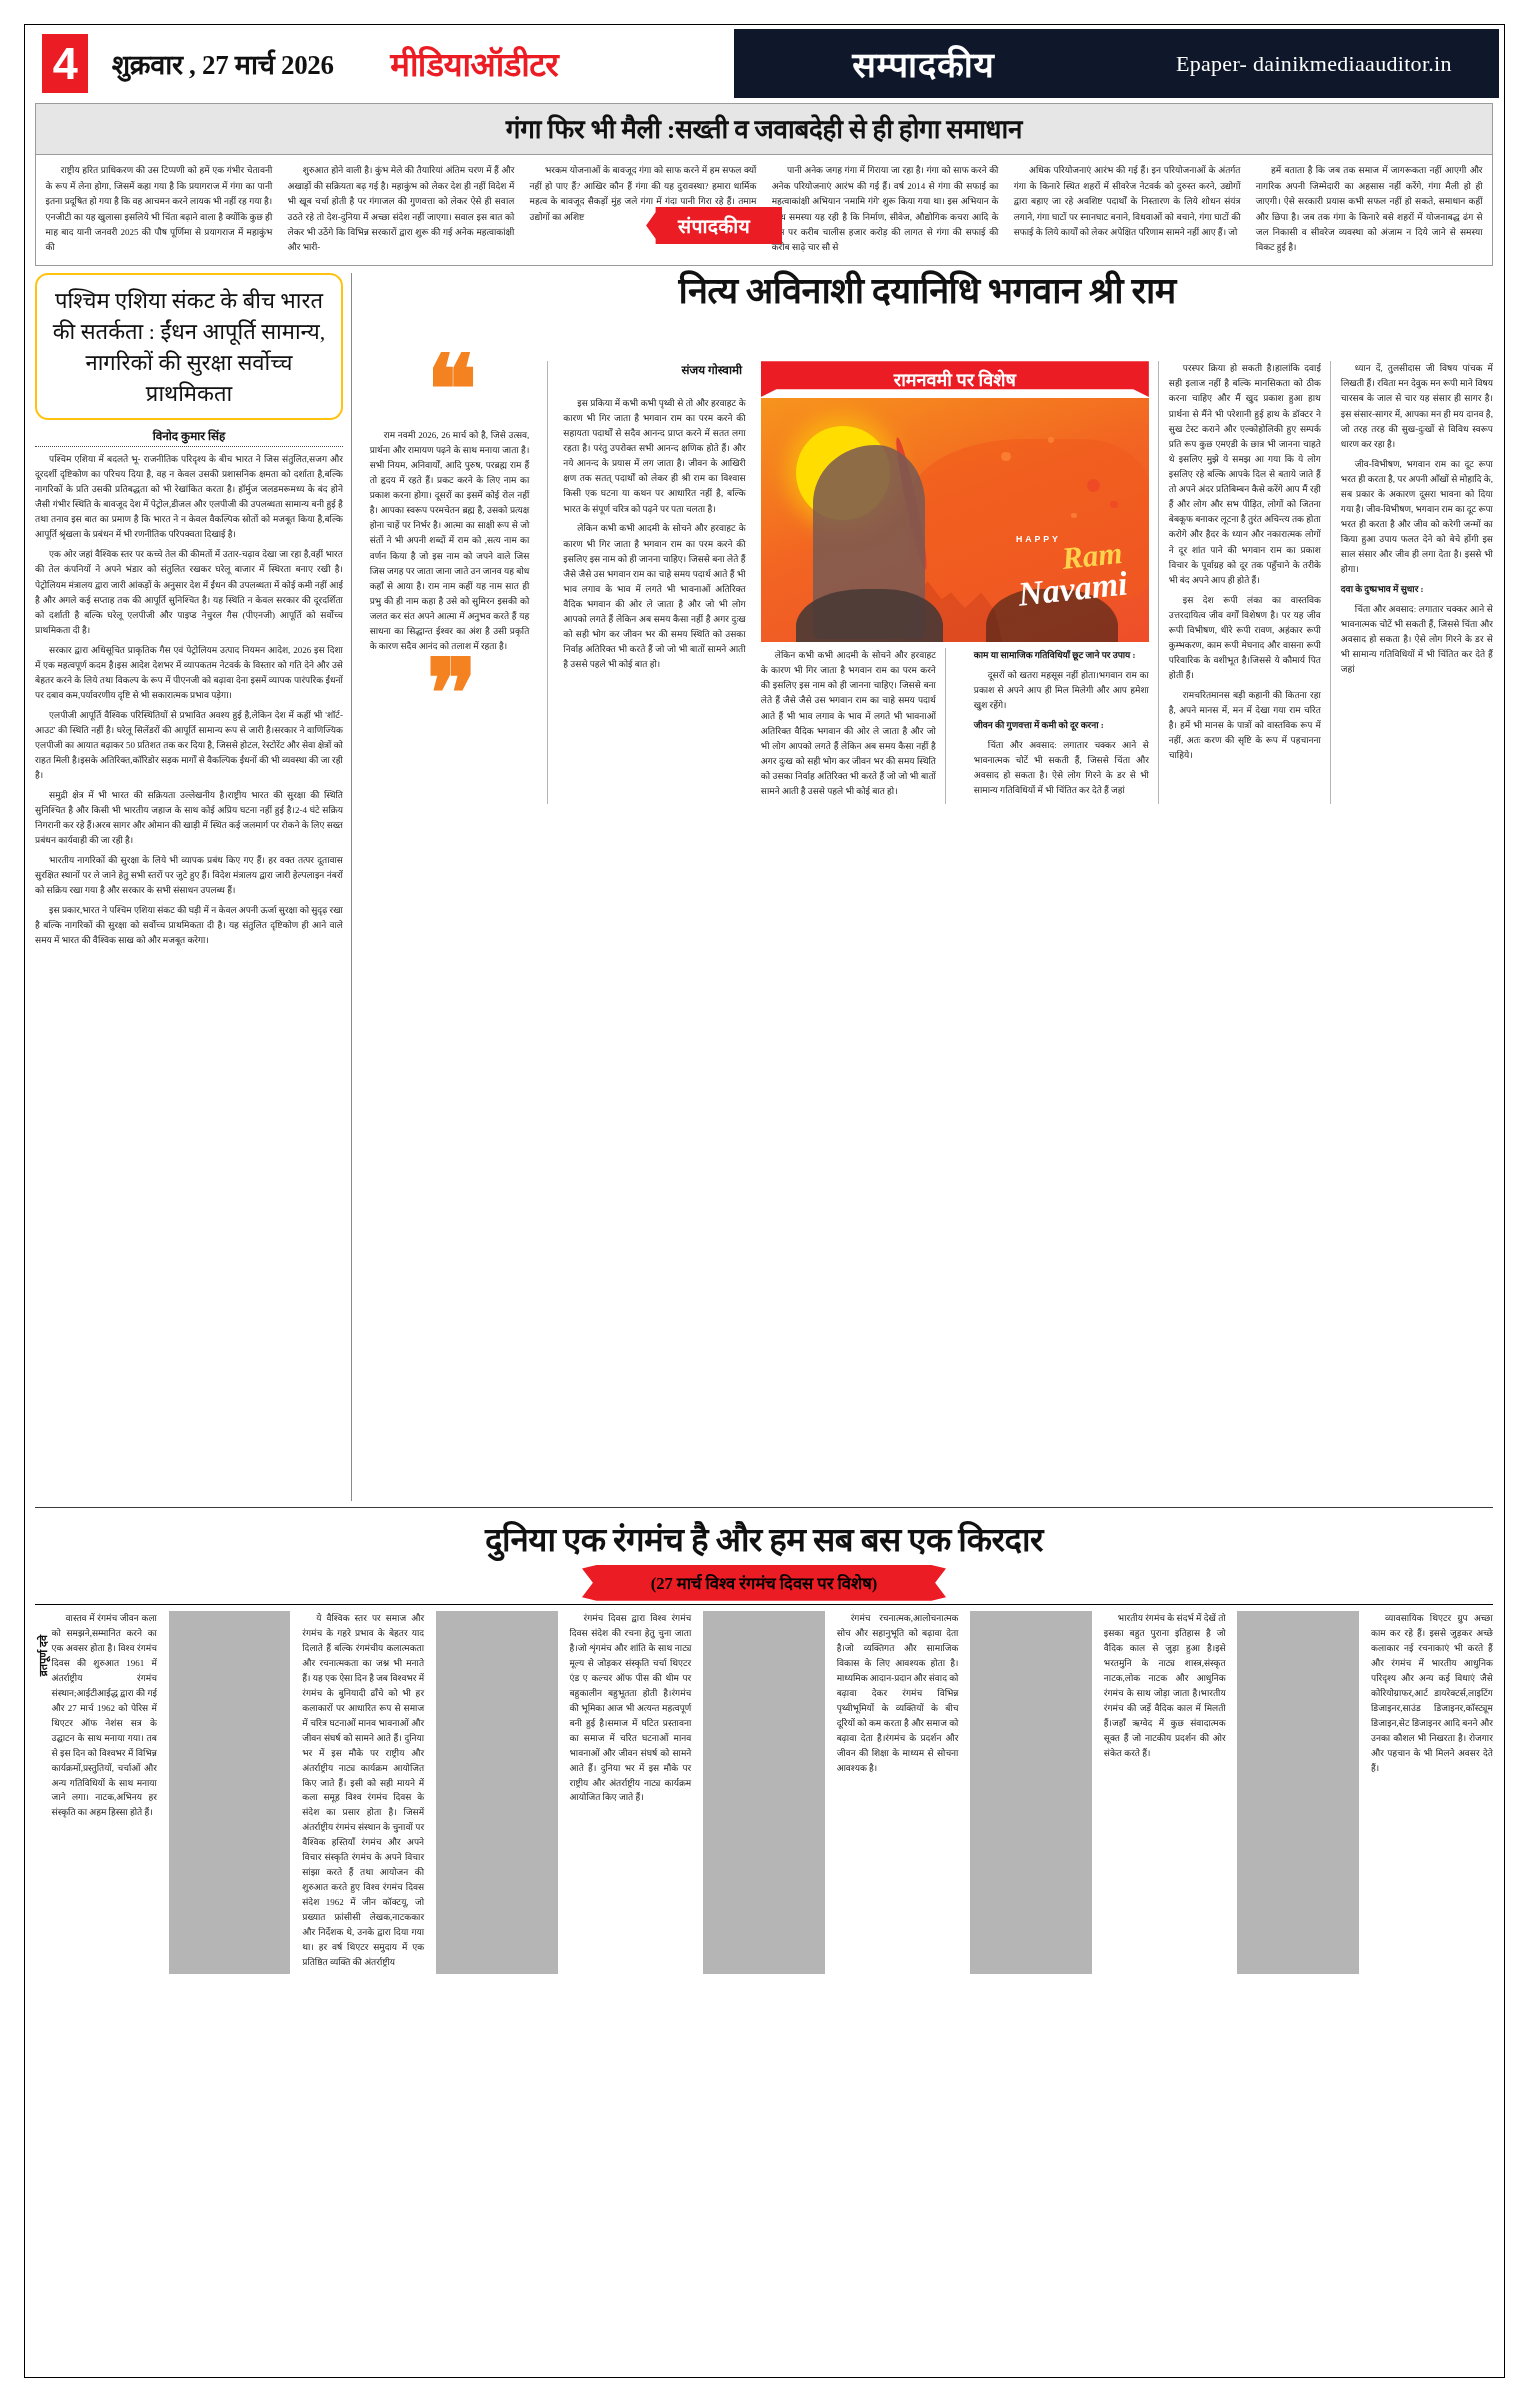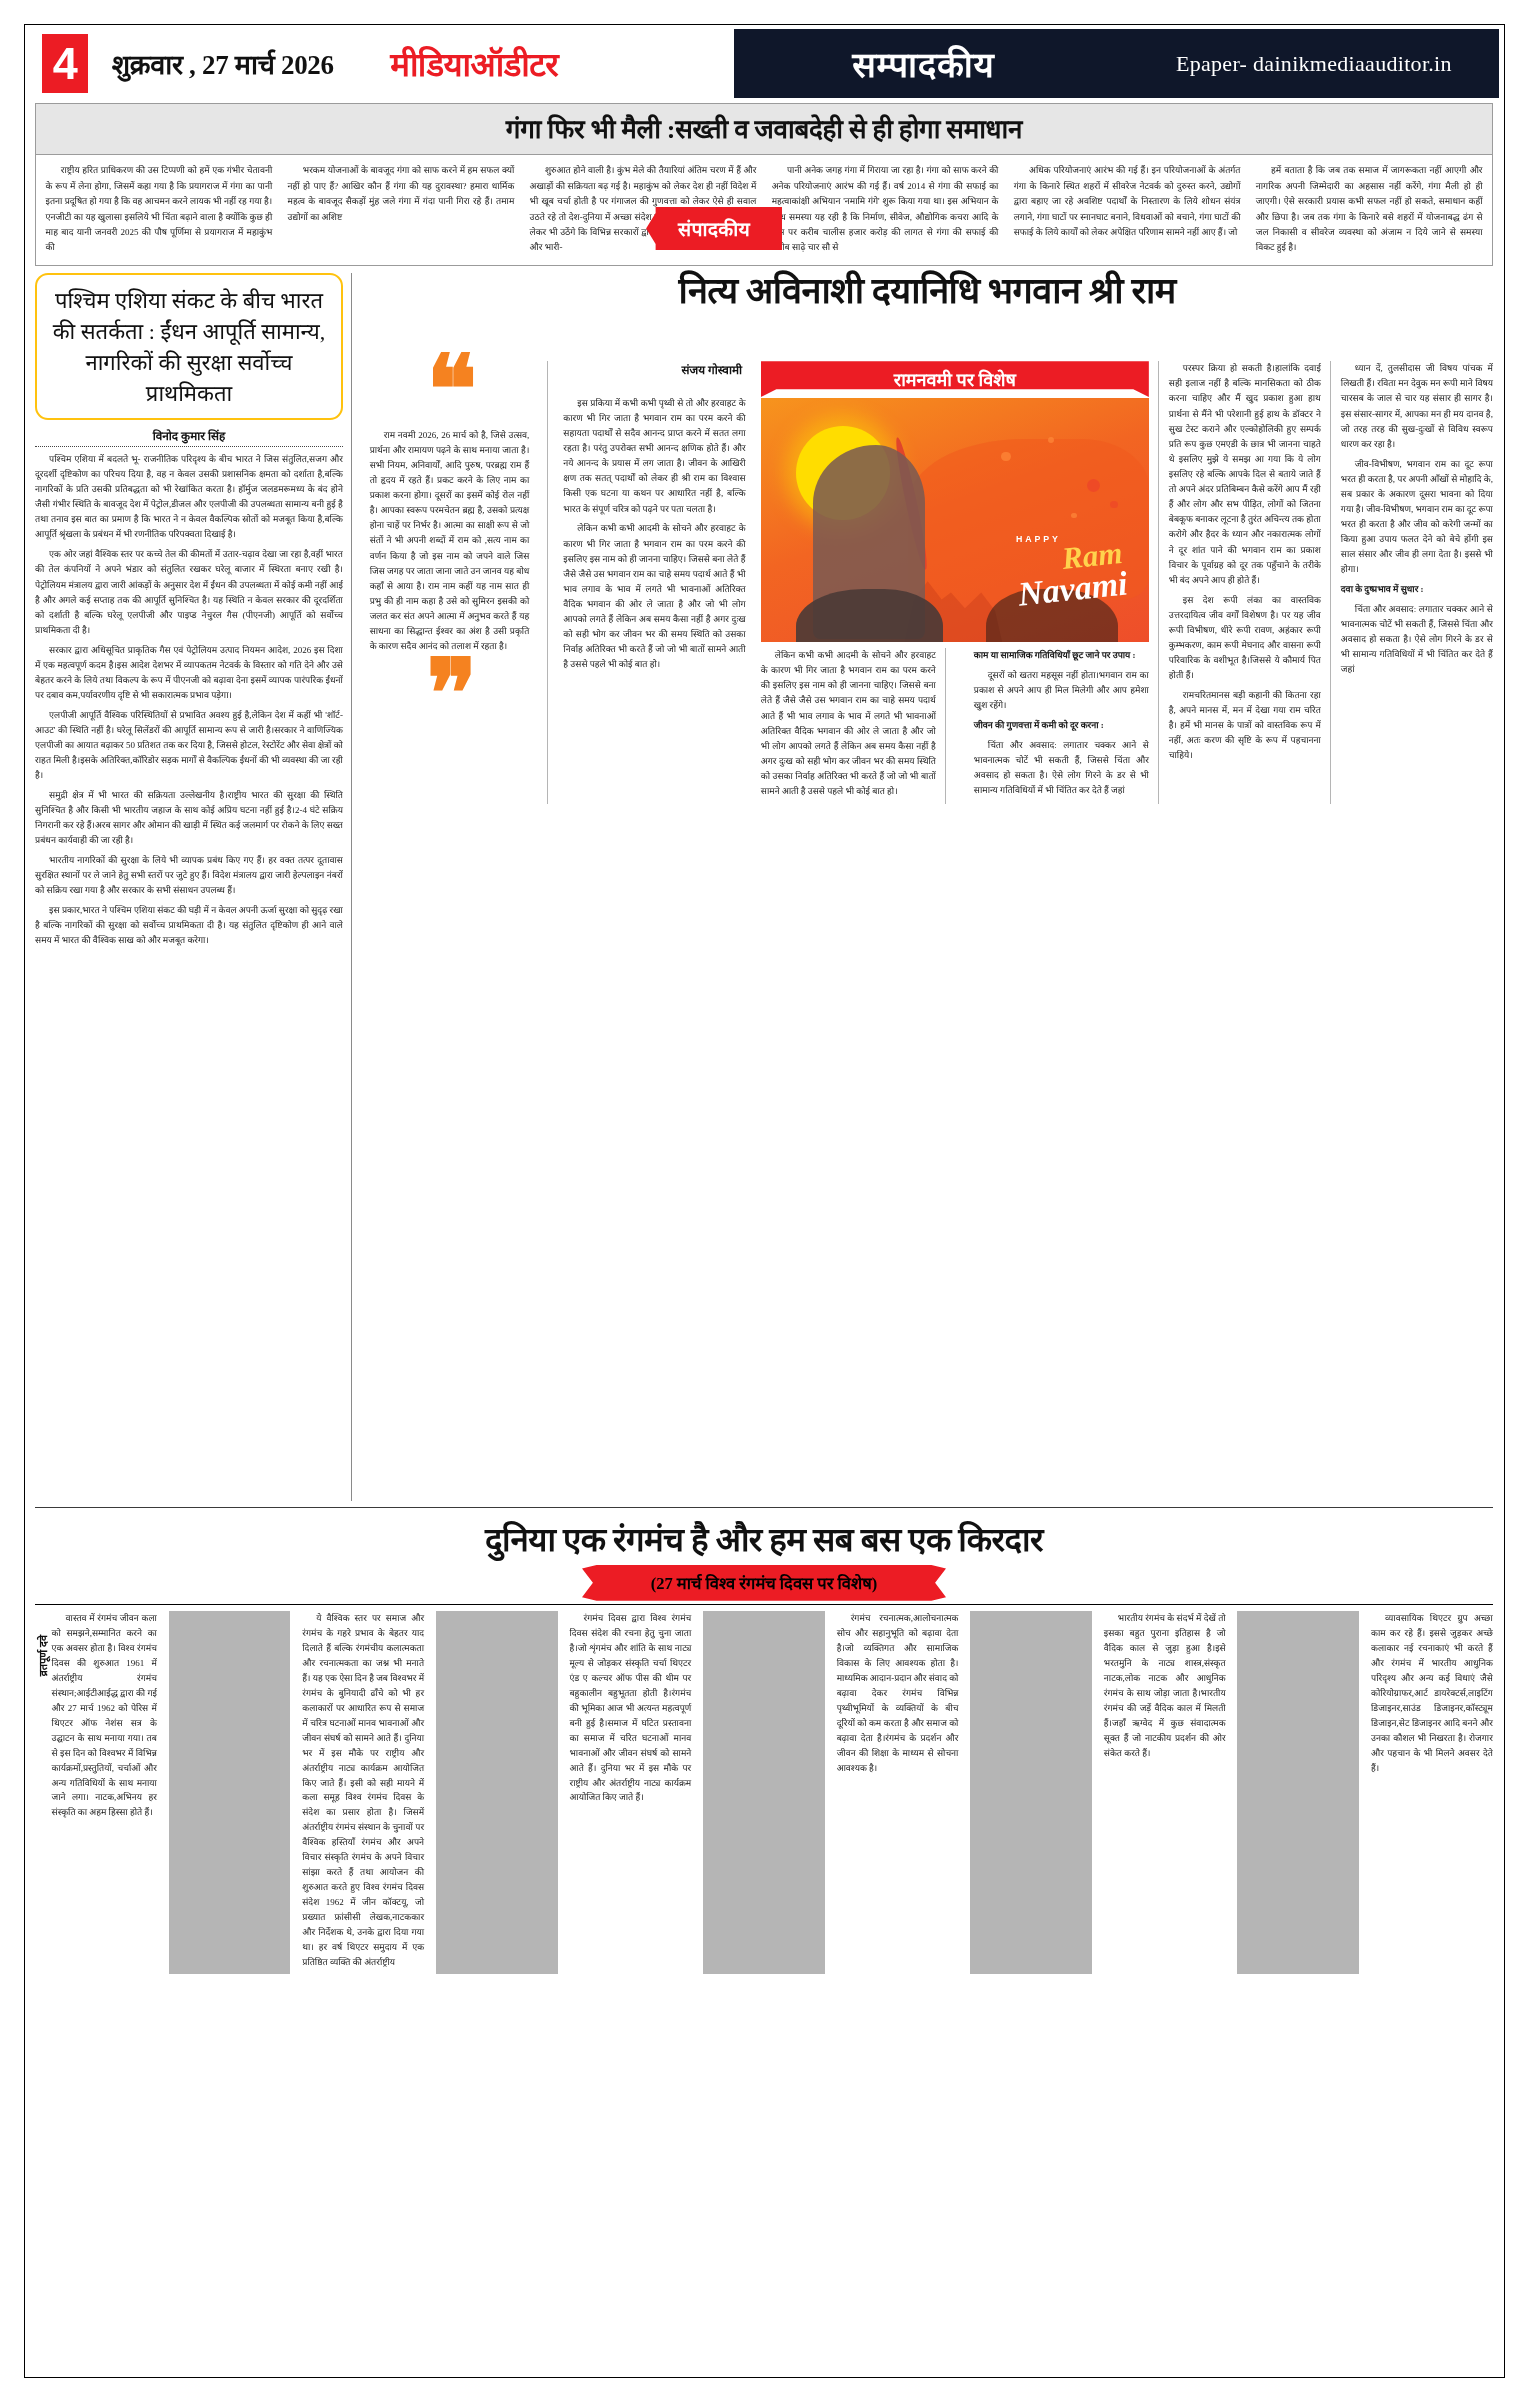--- a/index.html
+++ b/index.html
@@ -125,21 +125,21 @@
     text-align: justify;
     color: #1a1a1a;
     hyphens: auto;
   }
   .edit-col p { margin: 0 0 3.5px 0; text-indent: 15.3px; }
   .sampadkiya-badge {
     position: absolute;
     left: 610px;
     top: 52px;
     width: 136px;
-    height: 43px;
+    height: 37px;
     background: #ec1c24;
     color: #fff;
     font-size: 19.4px;
     font-weight: bold;
     display: flex;
     align-items: center;
     justify-content: center;
     clip-path: polygon(0% 50%, 7% 14%, 7% 0%, 100% 0%, 100% 100%, 7% 100%, 7% 86%);
     z-index: 4;
     letter-spacing: 0.3px;
@@ -415,24 +415,24 @@
     <div class="edit-block">
       <div class="edit-head">
         <h1>गंगा फिर भी मैली :सख्ती व जवाबदेही से ही होगा समाधान</h1>
       </div>
       <div class="edit-body">
         <div class="sampadkiya-badge">संपादकीय</div>
         <div class="edit-col">
             <p>राष्ट्रीय हरित प्राधिकरण की उस टिप्पणी को हमें एक गंभीर चेतावनी के रूप में लेना होगा, जिसमें कहा गया है कि प्रयागराज में गंगा का पानी इतना प्रदूषित हो गया है कि वह आचमन करने लायक भी नहीं रह गया है। एनजीटी का यह खुलासा इसलिये भी चिंता बढ़ाने वाला है क्योंकि कुछ ही माह बाद यानी जनवरी 2025 की पौष पूर्णिमा से प्रयागराज में महाकुंभ की</p>
           </div>
         <div class="edit-col">
+            <p>शुरुआत होने वाली है। कुंभ मेले की तैयारियां अंतिम चरण में हैं और अखाड़ों की सक्रियता बढ़ गई है। महाकुंभ को लेकर देश ही नहीं विदेश में भी खूब चर्चा होती है पर गंगाजल की गुणवत्ता को लेकर ऐसे ही सवाल उठते रहे तो देश-दुनिया में अच्छा संदेश नहीं जाएगा। सवाल इस बात को लेकर भी उठेंगे कि विभिन्न सरकारों द्वारा शुरू की गई अनेक महत्वाकांक्षी और भारी-</p>
+          </div>
+        <div class="edit-col">
             <p>भरकम योजनाओं के बावजूद गंगा को साफ करने में हम सफल क्यों नहीं हो पाए हैं? आखिर कौन हैं गंगा की यह दुरावस्था? हमारा धार्मिक महत्व के बावजूद सैकड़ों मुंह जले गंगा में गंदा पानी गिरा रहे हैं। तमाम उद्योगों का अशिष्ट</p>
-          </div>
-        <div class="edit-col">
-            <p>शुरुआत होने वाली है। कुंभ मेले की तैयारियां अंतिम चरण में हैं और अखाड़ों की सक्रियता बढ़ गई है। महाकुंभ को लेकर देश ही नहीं विदेश में भी खूब चर्चा होती है पर गंगाजल की गुणवत्ता को लेकर ऐसे ही सवाल उठते रहे तो देश-दुनिया में अच्छा संदेश नहीं जाएगा। सवाल इस बात को लेकर भी उठेंगे कि विभिन्न सरकारों द्वारा शुरू की गई अनेक महत्वाकांक्षी और भारी-</p>
           </div>
         <div class="edit-col">
             <p>पानी अनेक जगह गंगा में गिराया जा रहा है। गंगा को साफ करने की अनेक परियोजनाएं आरंभ की गई हैं। वर्ष 2014 से गंगा की सफाई का महत्वाकांक्षी अभियान 'नमामि गंगे' शुरू किया गया था। इस अभियान के साथ समस्या यह रही है कि निर्माण, सीवेज, औद्योगिक कचरा आदि के नाम पर करीब चालीस हजार करोड़ की लागत से गंगा की सफाई की करीब साढ़े चार सौ से</p>
           </div>
         <div class="edit-col">
             <p>अधिक परियोजनाएं आरंभ की गई हैं। इन परियोजनाओं के अंतर्गत गंगा के किनारे स्थित शहरों में सीवरेज नेटवर्क को दुरुस्त करने, उद्योगों द्वारा बहाए जा रहे अवशिष्ट पदार्थों के निस्तारण के लिये शोधन संयंत्र लगाने, गंगा घाटों पर स्नानघाट बनाने, विधवाओं को बचाने, गंगा घाटों की सफाई के लिये कार्यों को लेकर अपेक्षित परिणाम सामने नहीं आए हैं। जो</p>
           </div>
         <div class="edit-col">
             <p>हमें बताता है कि जब तक समाज में जागरूकता नहीं आएगी और नागरिक अपनी जिम्मेदारी का अहसास नहीं करेंगे, गंगा मैली हो ही जाएगी। ऐसे सरकारी प्रयास कभी सफल नहीं हो सकते, समाधान कहीं और छिपा है। जब तक गंगा के किनारे बसे शहरों में योजनाबद्ध ढंग से जल निकासी व सीवरेज व्यवस्था को अंजाम न दिये जाने से समस्या विकट हुई है।</p>
           </div>

